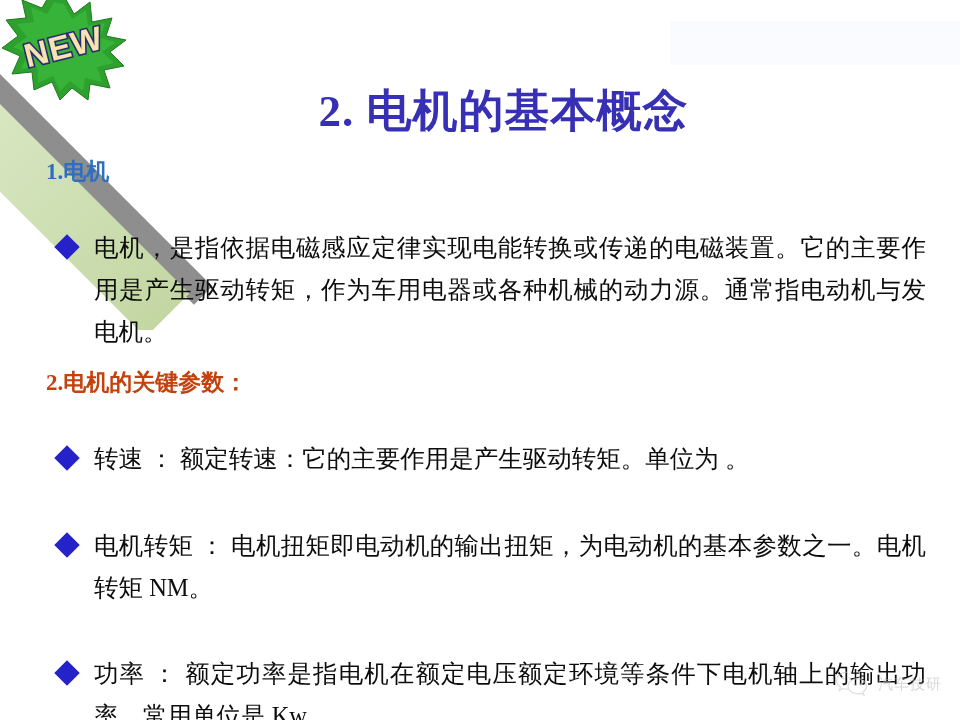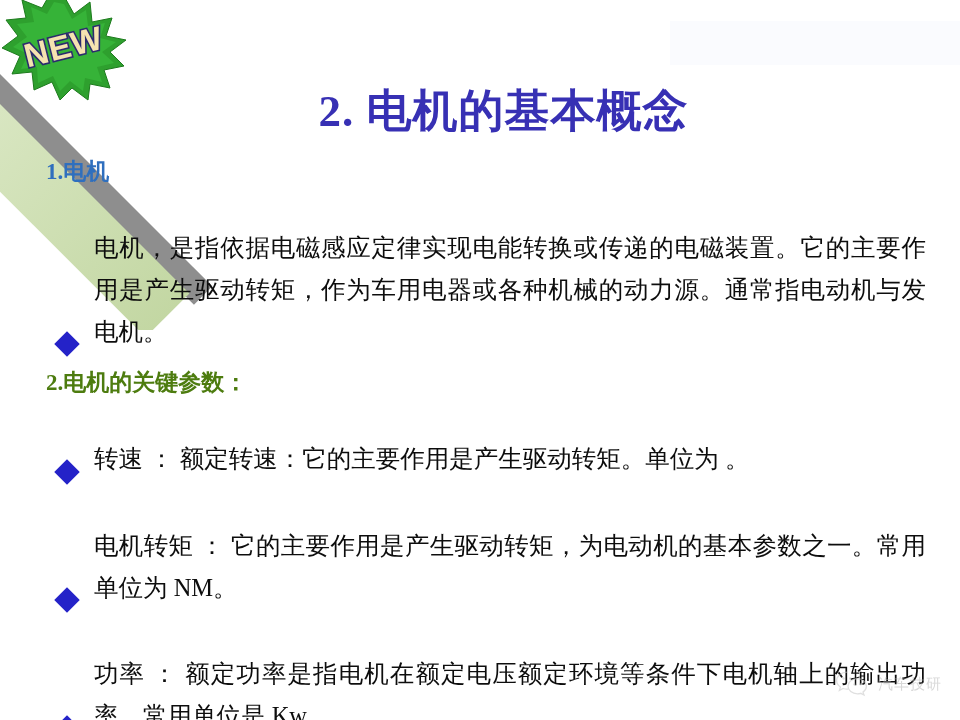--- a/index.html
+++ b/index.html
@@ -90,25 +90,25 @@
     top: 160px;
     width: 880px;
   }
   .sec-head {
     font-size: 23px;
     font-weight: bold;
     line-height: 1.0;
     margin: 0 0 14px 0;
   }
   .sec-head.blue { color: #2f6fbe; }
-  .sec-head.black { color: #4d7c0f; margin: 18px 0 6px 0; }
+  .sec-head.black { color: #c2410c; margin: 18px 0 6px 0; }
 
   .bullet-row {
     display: flex;
-    align-items: flex-end;
+    align-items: flex-start;
     margin-bottom: 12px;
     margin-top: 44px;
   }
   .bullet-mark {
     flex: 0 0 auto;
     width: 18px;
     height: 18px;
     background: #2422c8;
     transform: rotate(45deg);
     margin: 11px 18px 0 12px;
@@ -180,21 +180,21 @@
     <div>
       <div class="sec-head black">2.电机的关键参数：</div>
 
       <div class="bullet-row">
         <span class="bullet-mark"></span>
         <span class="bullet-text">转速 ： 额定转速：它的主要作用是产生驱动转矩。单位为 。</span>
       </div>
 
       <div class="bullet-row">
         <span class="bullet-mark"></span>
-        <span class="bullet-text">电机转矩 ： 它的主要作用是产生驱动转矩，为电动机的基本参数之一。常用单位为 NM。</span>
+        <span class="bullet-text">电机转矩 ： 电机扭矩即电动机的输出扭矩，为电动机的基本参数之一。电机转矩 NM。</span>
       </div>
 
       <div class="bullet-row">
         <span class="bullet-mark"></span>
         <span class="bullet-text">功率 ： 额定功率是指电机在额定电压额定环境等条件下电机轴上的输出功率。常用单位是 Kw。</span>
       </div>
     </div>
 
   </div>
 

